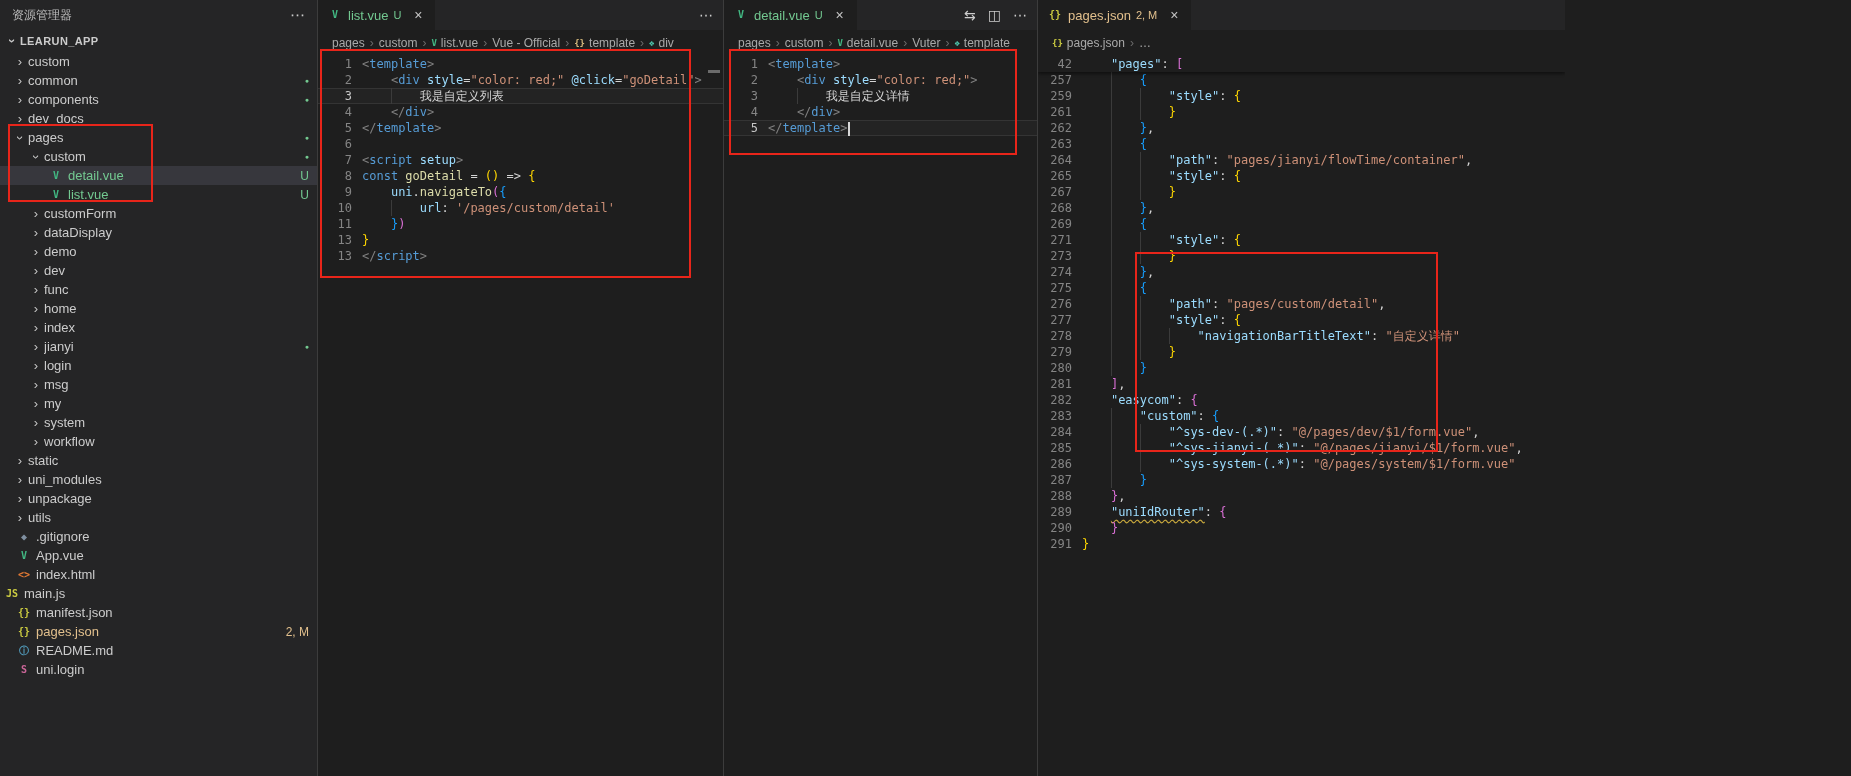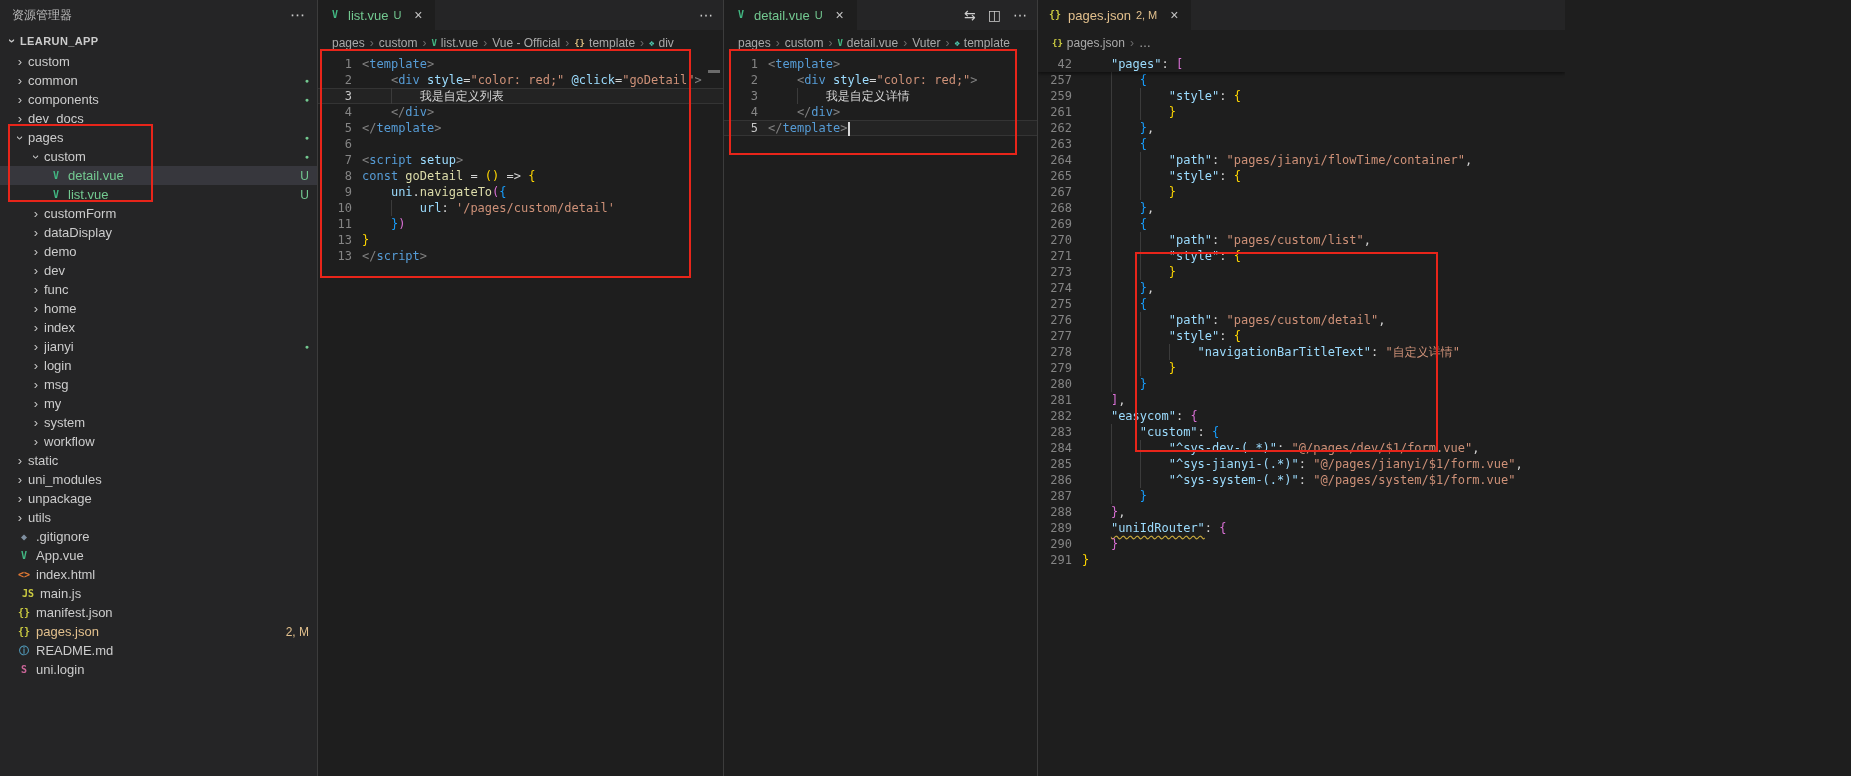--- a/index.html
+++ b/index.html
@@ -243,21 +243,21 @@
           <span class="ficon" style="color: rgb(66, 184, 131);">V</span>
           <span class="tname">App.vue</span>
           <span class="tright"></span>
         </div>
         <div class="trow" style="padding-left: 12px;">
           <span class="fspace"></span>
           <span class="ficon" style="color: rgb(227, 121, 51);">&lt;&gt;</span>
           <span class="tname">index.html</span>
           <span class="tright"></span>
         </div>
-        <div class="trow" style="padding-left: 16px; justify-content: flex-end;">
+        <div class="trow" style="padding-left: 0; justify-content: flex-end;">
           <span class="fspace"></span>
           <span class="ficon" style="color: rgb(203, 203, 65);">JS</span>
           <span class="tname">main.js</span>
           <span class="tright"></span>
         </div>
         <div class="trow" style="padding-left: 12px;">
           <span class="fspace"></span>
           <span class="ficon" style="color: rgb(203, 203, 65);">{}</span>
           <span class="tname">manifest.json</span>
           <span class="tright"></span>
@@ -528,26 +528,20 @@
             <span class="lnum">268</span>
             <span class="ltext"><span class="txt">        </span><span class="b3">}</span><span class="txt">,</span></span>
             <span class="iguide" style="left: calc(4ch + 44px);"></span>
           </div>
           <div class="cline">
             <span class="lnum">269</span>
             <span class="ltext"><span class="txt">        </span><span class="b3">{</span></span>
             <span class="iguide" style="left: calc(4ch + 44px);"></span>
           </div>
           <div class="cline">
-            <span class="lnum">270</span>
-            <span class="ltext"><span class="txt">            </span><span class="attr">"path"</span><span class="txt">: </span><span class="str">"pages/custom/list"</span><span class="txt">,</span></span>
-            <span class="iguide" style="left: calc(4ch + 44px);"></span>
-            <span class="iguide" style="left: calc(8ch + 44px);"></span>
-          </div>
-          <div class="cline">
             <span class="lnum">271</span>
             <span class="ltext"><span class="txt">            </span><span class="attr">"style"</span><span class="txt">: </span><span class="b1">{</span></span>
             <span class="iguide" style="left: calc(4ch + 44px);"></span>
             <span class="iguide" style="left: calc(8ch + 44px);"></span>
           </div>
           <div class="cline">
             <span class="lnum">273</span>
             <span class="ltext"><span class="txt">            </span><span class="b1">}</span></span>
             <span class="iguide" style="left: calc(4ch + 44px);"></span>
             <span class="iguide" style="left: calc(8ch + 44px);"></span>

